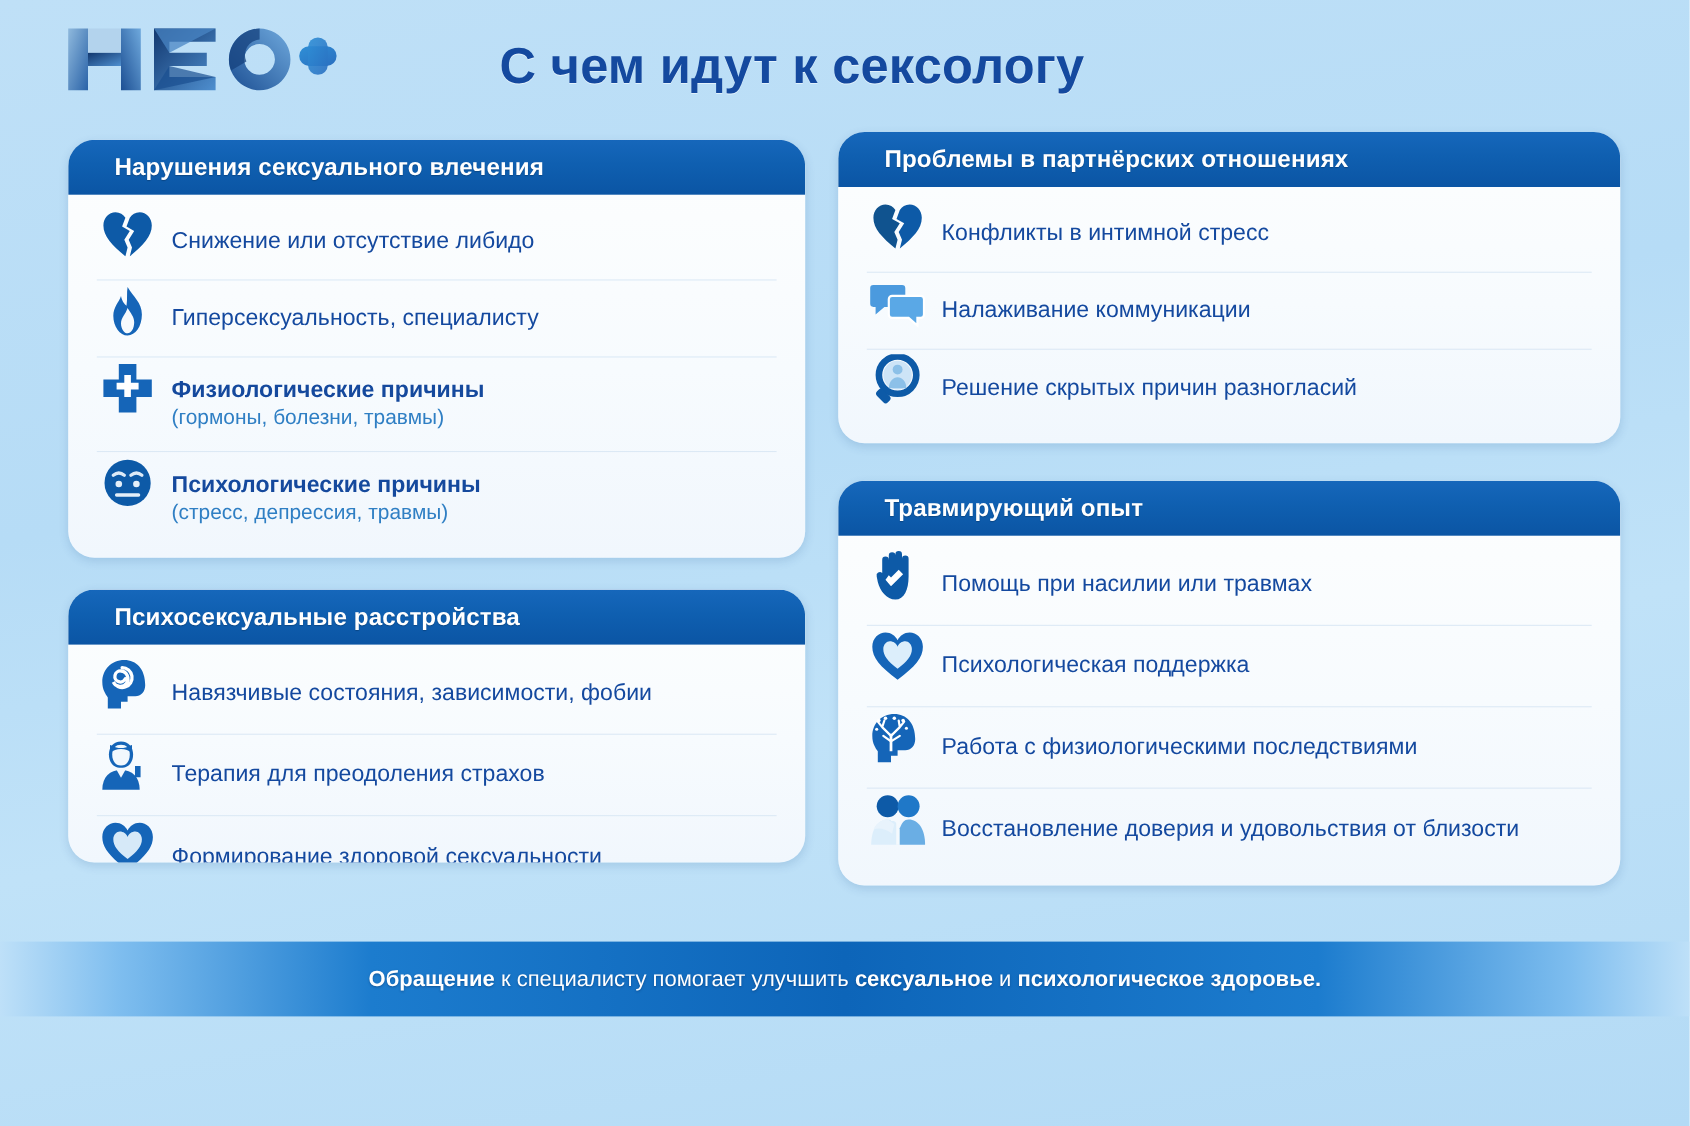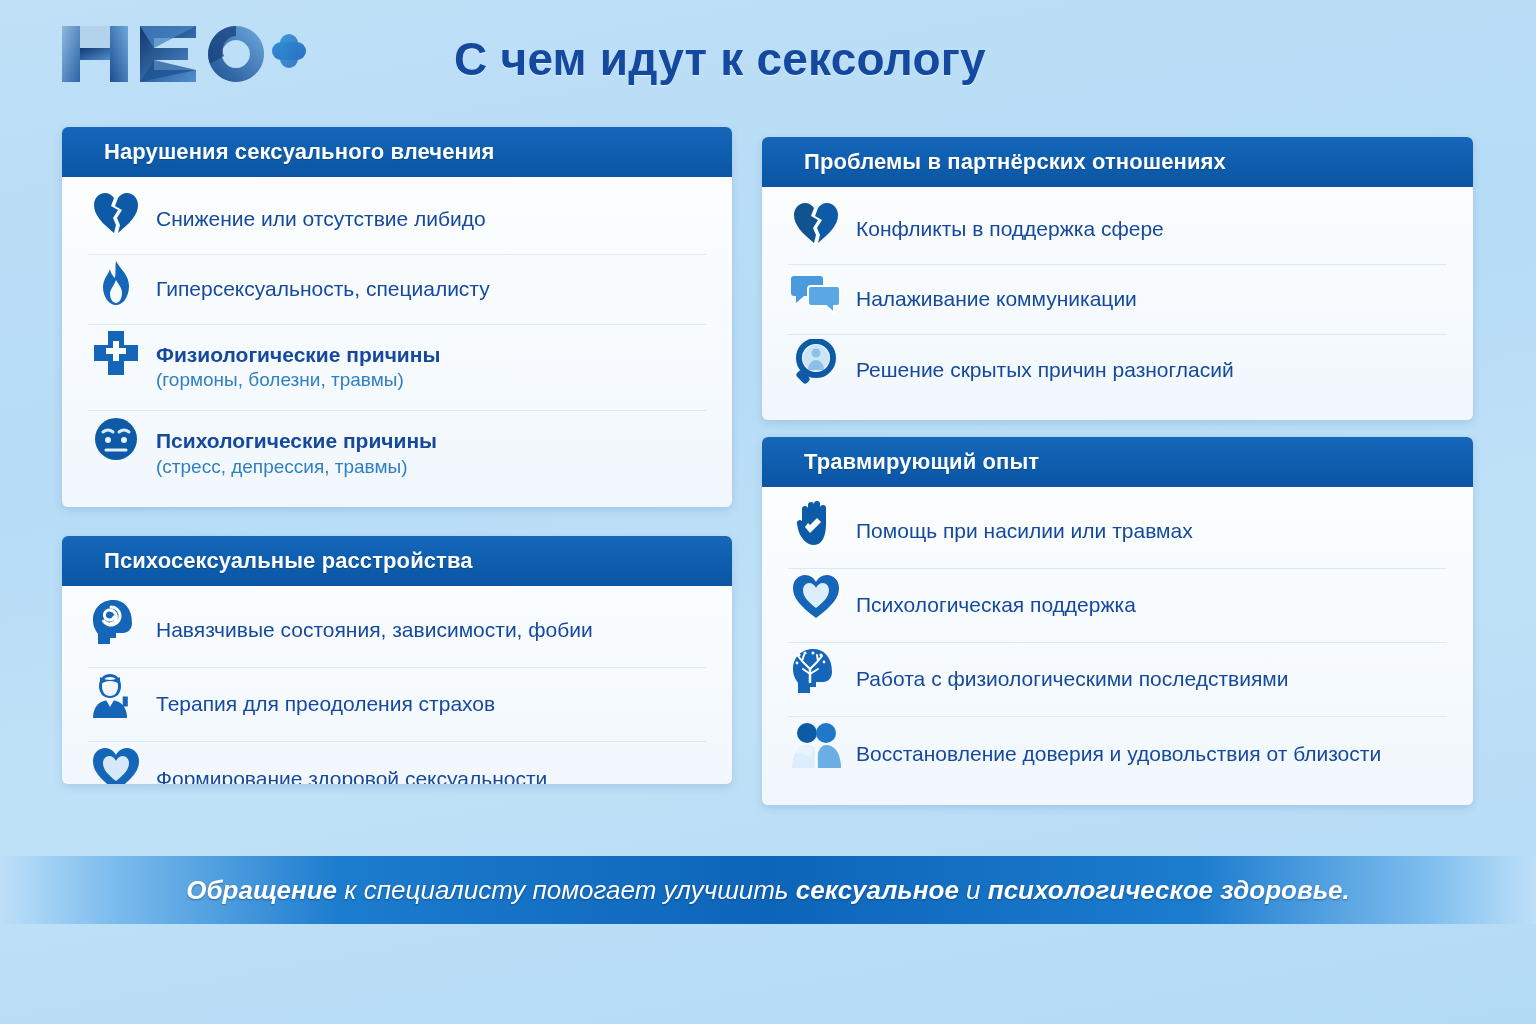--- a/index.html
+++ b/index.html
@@ -14,21 +14,21 @@
   #logo{position:absolute;left:58px;top:18px;width:250px;height:72px;}
   #title{
     position:absolute;left:370px;top:22px;width:700px;height:74px;
     display:flex;align-items:center;justify-content:center;
     font-size:46px;font-weight:bold;color:#14499f;letter-spacing:.2px;
     text-shadow:0 1px 0 rgba(255,255,255,.55);
     white-space:nowrap;
   }
   
   .card{
-    position:absolute;border-radius:6px;overflow:hidden;
+    position:absolute;border-radius:24px;overflow:hidden;
     background:linear-gradient(180deg,#fdfefe 0%,#f7fbfe 55%,#f1f7fd 100%);
     box-shadow:0 3px 9px rgba(30,80,140,.16);
   }
   .card-head{
     height:50px;display:flex;align-items:center;
     padding-left:42px;
     background:linear-gradient(180deg,#1667bb 0%,#0f5fb0 45%,#0b55a4 100%);
     color:#ffffff;font-size:22px;font-weight:bold;
     letter-spacing:.1px;white-space:nowrap;
     text-shadow:0 1px 1px rgba(0,0,0,.22);
@@ -54,35 +54,34 @@
   .row-main.reg{font-weight:normal;color:#14499f;}
   .row-sub{
     font-size:19px;color:#2f7fc4;line-height:1.2;margin-top:2px;white-space:nowrap;
   }
   
   #card-libido{left:62px;top:127px;width:670px;height:380px;}
   #card-libido .row{height:70px;}
   #card-libido .row.tall{height:86px;}
   #card-psycho{left:62px;top:536px;width:670px;height:248px;}
   #card-psycho .row{height:74px;}
-  #card-partner{left:762px;top:137px;width:711px;height:283px;}
+  #card-partner{left:762px;top:120px;width:711px;height:283px;}
   #card-partner .row{height:70px;}
   #card-trauma{left:762px;top:437px;width:711px;height:368px;}
   #card-trauma .row{height:74px;}
   
   #footer{
     position:absolute;left:0;top:856px;width:1536px;height:68px;
     background:
       linear-gradient(90deg,rgba(190,224,248,1) 0%,rgba(120,186,238,.9) 7%,rgba(28,124,206,1) 22%,rgba(13,101,185,1) 50%,rgba(28,124,206,1) 78%,rgba(120,186,238,.9) 93%,rgba(190,224,248,1) 100%);
     display:flex;align-items:center;justify-content:center;
   }
   #footer-text{
-    font-size:26px;color:#ffffff;white-space:nowrap;
+    font-size:20px;color:#ffffff;white-space:nowrap;
     text-shadow:0 1px 2px rgba(0,40,90,.45);
-    font-style:italic;
   }
   #footer-text b{font-weight:bold;}
   #footer-text span{font-weight:normal;}
 </style>
 </head>
 <body>
 
 <div id="header">
 
   <div id="logo">
@@ -239,21 +238,21 @@
   <div class="card-body">
 
     <div class="row">
       <div class="row-ico">
         <svg width="48" height="44" viewBox="0 0 48 44">
           <path d="M22 42 C10 32 2 24 2 14 C2 7 7 2 13 2 C17 2 20 4 22 7 L19 15 L26 19 L21 27 L24 34 Z" fill="#10538f"></path>
           <path d="M26 42 C38 32 46 24 46 14 C46 7 41 2 35 2 C31 2 28 4 26 7 L23 15 L30 19 L25 27 L28 34 Z" fill="#0d5aa7"></path>
         </svg>
       </div>
       <div class="row-txt">
-        <div class="row-main reg">Конфликты в поддержка сфере</div>
+        <div class="row-main reg">Конфликты в интимной стресс</div>
       </div>
     </div>
 
     <div class="row">
       <div class="row-ico">
         <svg width="50" height="44" viewBox="0 0 50 44">
           <path d="M3 5 h26 a3 3 0 0 1 3 3 v14 a3 3 0 0 1 -3 3 h-16 l-8 7 v-7 h-2 a3 3 0 0 1 -3 -3 v-14 a3 3 0 0 1 3 -3 Z" fill="#4b9ade"></path>
           <path d="M20 15 h26 a3 3 0 0 1 3 3 v14 a3 3 0 0 1 -3 3 h-3 v7 l-8 -7 h-15 a3 3 0 0 1 -3 -3 v-14 a3 3 0 0 1 3 -3 Z" fill="#5aa8e6" stroke="#ffffff" stroke-width="2"></path>
         </svg>
       </div>

